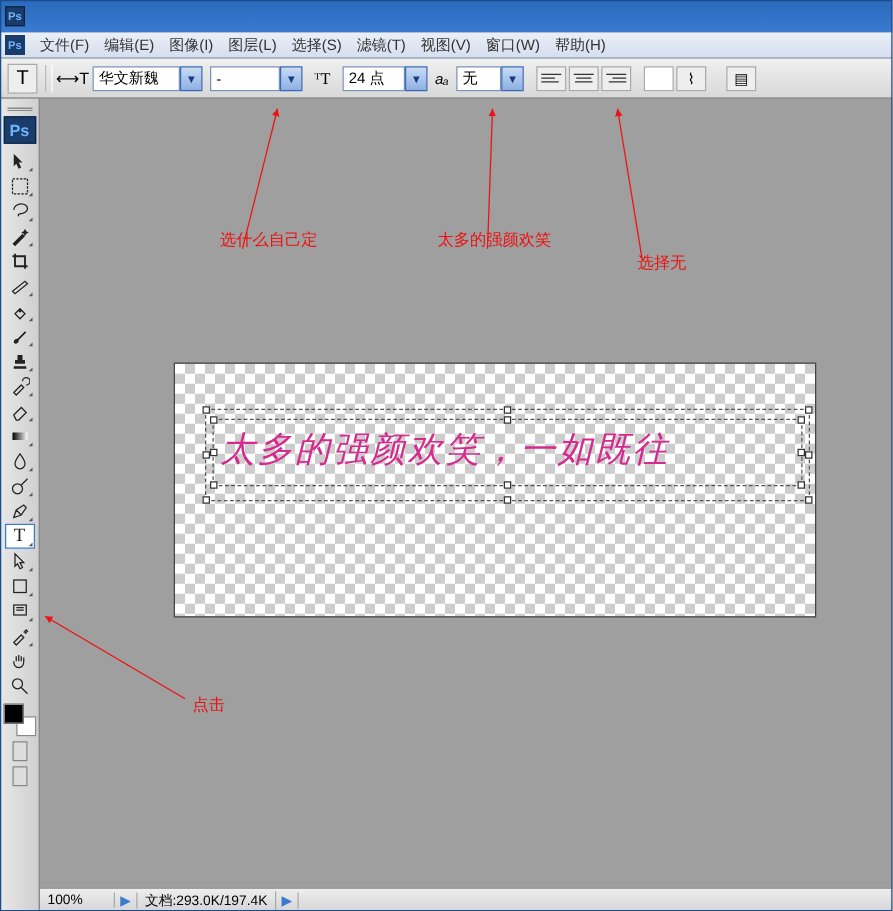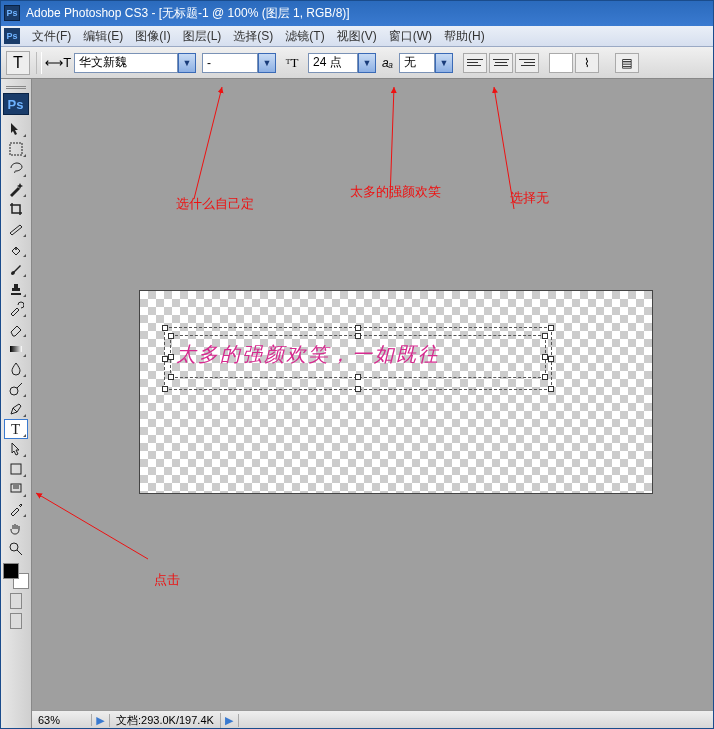--- a/index.html
+++ b/index.html
@@ -41,41 +41,40 @@
   .mask-row div { width:12px;height:16px;background:#ddd;border:1px solid #888; }
 
   .canvas-area { flex:1; background:#9f9f9f; position:relative; }
   .doc { position:absolute; left:108px; top:212px; width:512px; height:202px; background-image:
     linear-gradient(45deg,#ccc 25%,transparent 25%,transparent 75%,#ccc 75%),
     linear-gradient(45deg,#ccc 25%,#fff 25%,#fff 75%,#ccc 75%);
     background-size:16px 16px; background-position:0 0,8px 8px;
     display:flex; align-items:flex-start; padding:50px 20px 0 36px;
     position:absolute; outline:1px solid #444; }
   .text-wrap { position:relative; }
-  .text-wrap .txt { color:#d62a8f; font-size:20px; font-style:italic; font-family: Liberation Mono, monospace; letter-spacing:2px; white-space:nowrap; }
+  .text-wrap .txt { color:#d62a8f; font-size:28px; font-style:italic; font-family: Liberation Mono, monospace; letter-spacing:2px; white-space:nowrap; }
   .text-bbox { position:absolute; top:-6px; left:-6px; right:-106px; bottom:-10px; border:1px dashed #555; }
   .text-bbox2 { position:absolute; top:-14px; left:-12px; right:-112px; bottom:-22px; border:1px dashed #555; }
   .handle { position:absolute; width:6px;height:6px;background:#fff;border:1px solid #333; }
 
   .annot { position:absolute; color:#e11; font-size:13px; }
   .arrow-svg { position:absolute; pointer-events:none; }
 
   .statusbar { position:absolute; bottom:0; left:32px; right:0; height:19px; background:linear-gradient(#eee,#d5d5d5); border-top:1px solid #999; display:flex; align-items:center; font-size:11px; }
   .statusbar .zoom { width:60px; padding:0 6px; border-right:1px solid #aaa; }
   .statusbar .play { width:18px; text-align:center; border-right:1px solid #aaa; color:#3a7ad0; }
   .statusbar .info { padding:0 6px; border-right:1px solid #aaa; }
 
   .border-frame { position:absolute; top:0; left:0; right:0; bottom:0; border:1px solid #1a4c8c; pointer-events:none; }
 </style>
 </head>
 <body>
 
 <div class="titlebar">
   <div class="ps-badge">Ps</div>
-  <span>Adobe Photoshop CS3 - [无标题-1 @ 100% (图层 1, RGB/8)]</span>
 </div>
 
 <div class="menubar">
   <div class="ps-badge">Ps</div>
   <span>文件(F)</span>
   <span>编辑(E)</span>
   <span>图像(I)</span>
   <span>图层(L)</span>
   <span>选择(S)</span>
   <span>滤镜(T)</span>
@@ -84,21 +83,21 @@
   <span>帮助(H)</span>
 </div>
 
 <div class="optionbar">
   <div class="opt-tool">
       <span>T</span>
     </div>
   <div class="opt-sep"></div>
   <div class="opt-icon">⟷T</div>
   <div class="dropdown">
-    <input style="width: 104px;" readonly="" value="华文新魏">
+    <input style="width: 70px;" readonly="" value="华文新魏">
     <div class="arrow">▼</div>
   </div>
   <div class="dropdown">
     <input style="width: 56px;" readonly="" value="-">
     <div class="arrow">▼</div>
   </div>
   <div class="opt-icon" style="font-family:Georgia">ᵀT</div>
   <div class="dropdown">
     <input style="width: 50px;" readonly="" value="24 点">
     <div class="arrow">▼</div>
@@ -312,27 +311,27 @@
       <defs>
           <marker id="ah" markerWidth="8" markerHeight="8" refX="6" refY="3" orient="auto">
             <path d="M0 0l6 3-6 3z" fill="#e11"></path>
           </marker>
         </defs>
       <line x1="162" y1="120" x2="190" y2="8" stroke="#e11" marker-end="url(#ah)"></line>
       <line x1="358" y1="120" x2="362" y2="8" stroke="#e11" marker-end="url(#ah)"></line>
       <line x1="482" y1="130" x2="462" y2="8" stroke="#e11" marker-end="url(#ah)"></line>
       <line x1="116" y1="480" x2="4" y2="414" stroke="#e11" marker-end="url(#ah)"></line>
     </svg>
-    <div class="annot" style="left:144px;top:116px">选什么自己定</div>
+    <div class="annot" style="left:144px;top:104px">选什么自己定</div>
     <div class="annot" style="left:318px;top:104px">太多的强颜欢笑</div>
-    <div class="annot" style="left:478px;top:110px">选择无</div>
-    <div class="annot" style="left:122px;top:492px">点击</div>
+    <div class="annot" style="left:478px;top:122px">选择无</div>
+    <div class="annot" style="left:122px;top:476px">点击</div>
   </div>
 </div>
 
 <div class="statusbar">
-  <div class="zoom">63%</div>
+  <div class="zoom">100%</div>
   <div class="play">▶</div>
   <div class="info">文档:293.0K/197.4K</div>
   <div class="play">▶</div>
 </div>
 
 <div class="border-frame"></div>
 
 </body></html>

